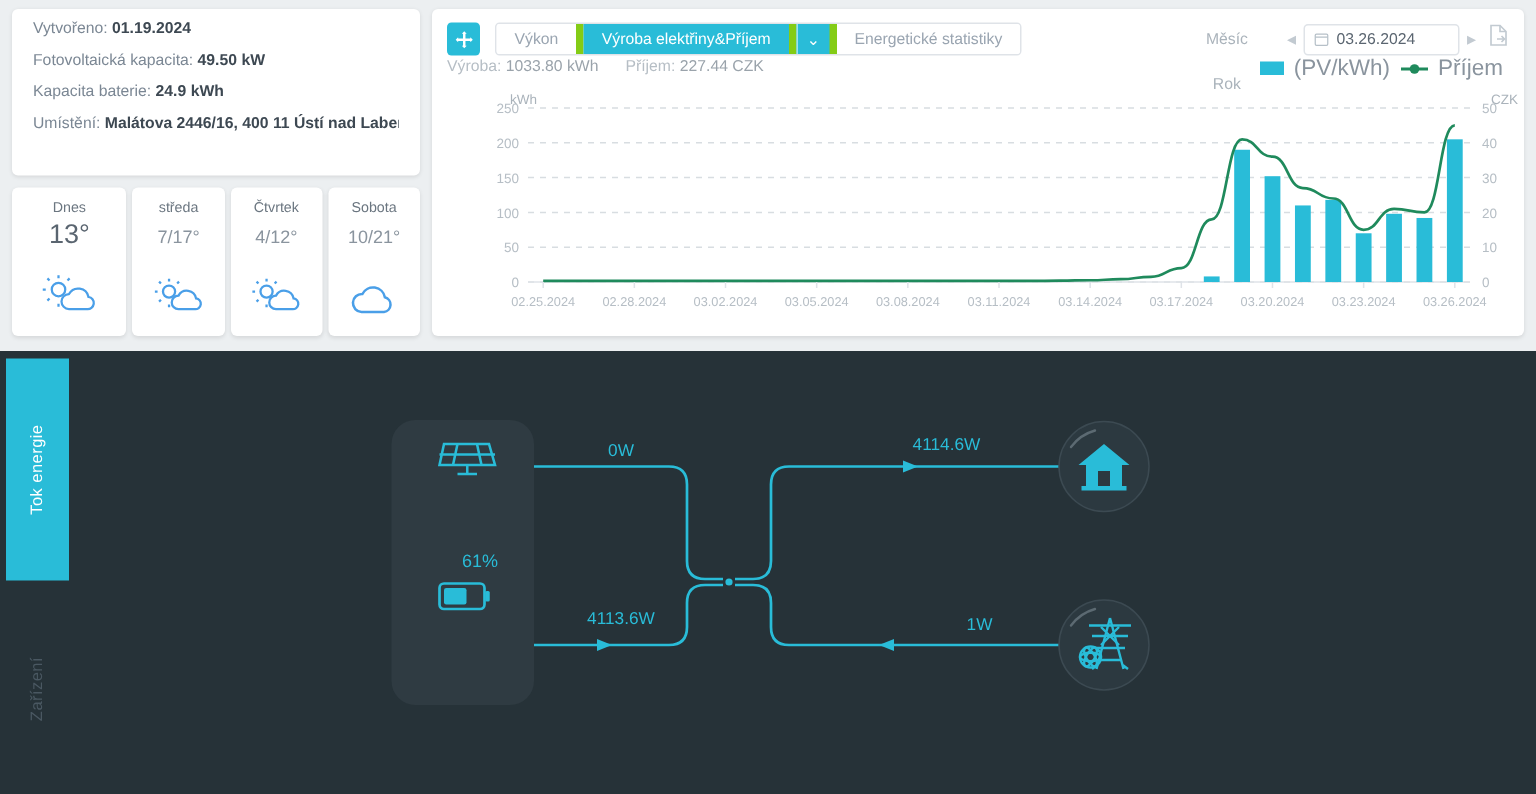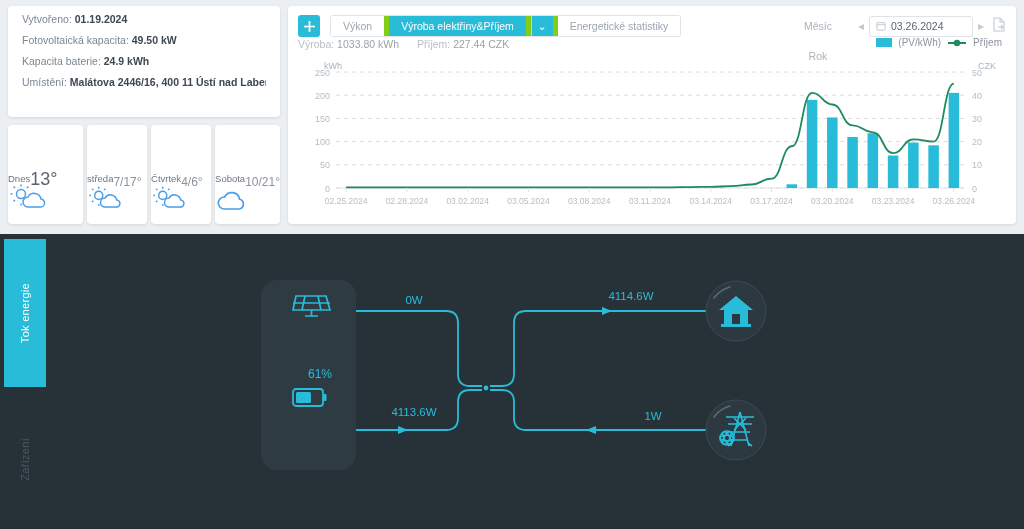--- a/index.html
+++ b/index.html
@@ -22,21 +22,21 @@
     padding:7px 14px; box-shadow:0 1px 3px rgba(0,0,0,.10);
   }
   .info-line { font-size:10.5px; color:#7b8794; margin-bottom:9px; white-space:nowrap; overflow:hidden; }
   .info-line:last-child { margin-bottom:0; }
   .info-line b { color:#3d4852; font-weight:bold; }
 
   .weather-row { display:flex; gap:4px; height:100px; }
   .wcard {
     background:#fff; border-radius:4px; flex:1;
     box-shadow:0 1px 3px rgba(0,0,0,.10);
-    display:flex; flex-direction:row; align-items:center;
+    display:flex; flex-direction:column; align-items:center;
     padding-top:8px; position:relative;
   }
   .wcard.today { flex:1.25; }
   .wday { font-size:9.5px; color:#6b7680; }
   .wtemp { font-size:12px; color:#8a949e; margin-top:7px; }
   .wcard.today .wtemp { font-size:18px; color:#5a6570; margin-top:2px; font-weight:300; }
   .wicon { position:absolute; bottom:8px; }
 
   
   .chart-card {
@@ -75,24 +75,24 @@
     cursor:pointer;
   }
   .date-text { font-size:10.5px; color:#5a6570; }
   .export-icon { margin-left:3px; cursor:pointer; }
 
   .summary { margin-top:0; font-size:10.5px; color:#b6bec5; display:flex; gap:18px; }
   .summary b { color:#9aa3ab; font-weight:normal; }
 
   .legend {
     position:absolute; right:14px; top:31px;
-    display:flex; align-items:center; gap:6px; font-size:10px; color:#8a949e;justify-content:center;
+    display:flex; align-items:center; gap:6px; font-size:15px; color:#8a949e;justify-content:center;
   }
   .legend .sw { width:16px; height:9px; background:#29bcd8; display:inline-block; }
-  .plot-wrap { position:absolute; left:0; right:0; top:52px; height:160px; }
+  .plot-wrap { position:absolute; left:16px; right:0; top:52px; height:160px; }
 
   
   .flow-panel {
     position:absolute; left:0; right:0; bottom:0; height:295px;
     background:#263238; display:flex;
   }
   .vtabs { width:46px; position:relative; flex:0 0 auto; }
   .vtab {
     position:absolute; left:4px; width:42px;
     display:flex; align-items:center; justify-content:center;
@@ -159,21 +159,21 @@
               <g fill="none" stroke="#4a9fe8" stroke-width="1.7">
                 <circle cx="13" cy="10" r="4.5"></circle>
                 <path d="M13 2.5v-2M13 19.5v2M4.5 10h-2M23.5 10h2M7 4l-1.4-1.4M19 16l1.4 1.4M19 4l1.4-1.4M7 16l-1.4 1.4"></path>
                 <path d="M20 23a5 5 0 0 1 0-10 7 7 0 0 1 13 2 4 4 0 0 1-1 8z" fill="#fff"></path>
               </g>
             </svg>
           </div>
         </div>
         <div class="wcard">
           <div class="wday">Čtvrtek</div>
-          <div class="wtemp">4/6°</div>
+          <div class="wtemp">4/12°</div>
           <div class="wicon">
             <svg width="36" height="26" viewBox="0 0 40 28">
               <g fill="none" stroke="#4a9fe8" stroke-width="1.7">
                 <circle cx="13" cy="10" r="4.5"></circle>
                 <path d="M13 2.5v-2M13 19.5v2M4.5 10h-2M23.5 10h2M7 4l-1.4-1.4M19 16l1.4 1.4M19 4l1.4-1.4M7 16l-1.4 1.4"></path>
                 <path d="M20 23a5 5 0 0 1 0-10 7 7 0 0 1 13 2 4 4 0 0 1-1 8z" fill="#fff"></path>
               </g>
             </svg>
           </div>
         </div>

